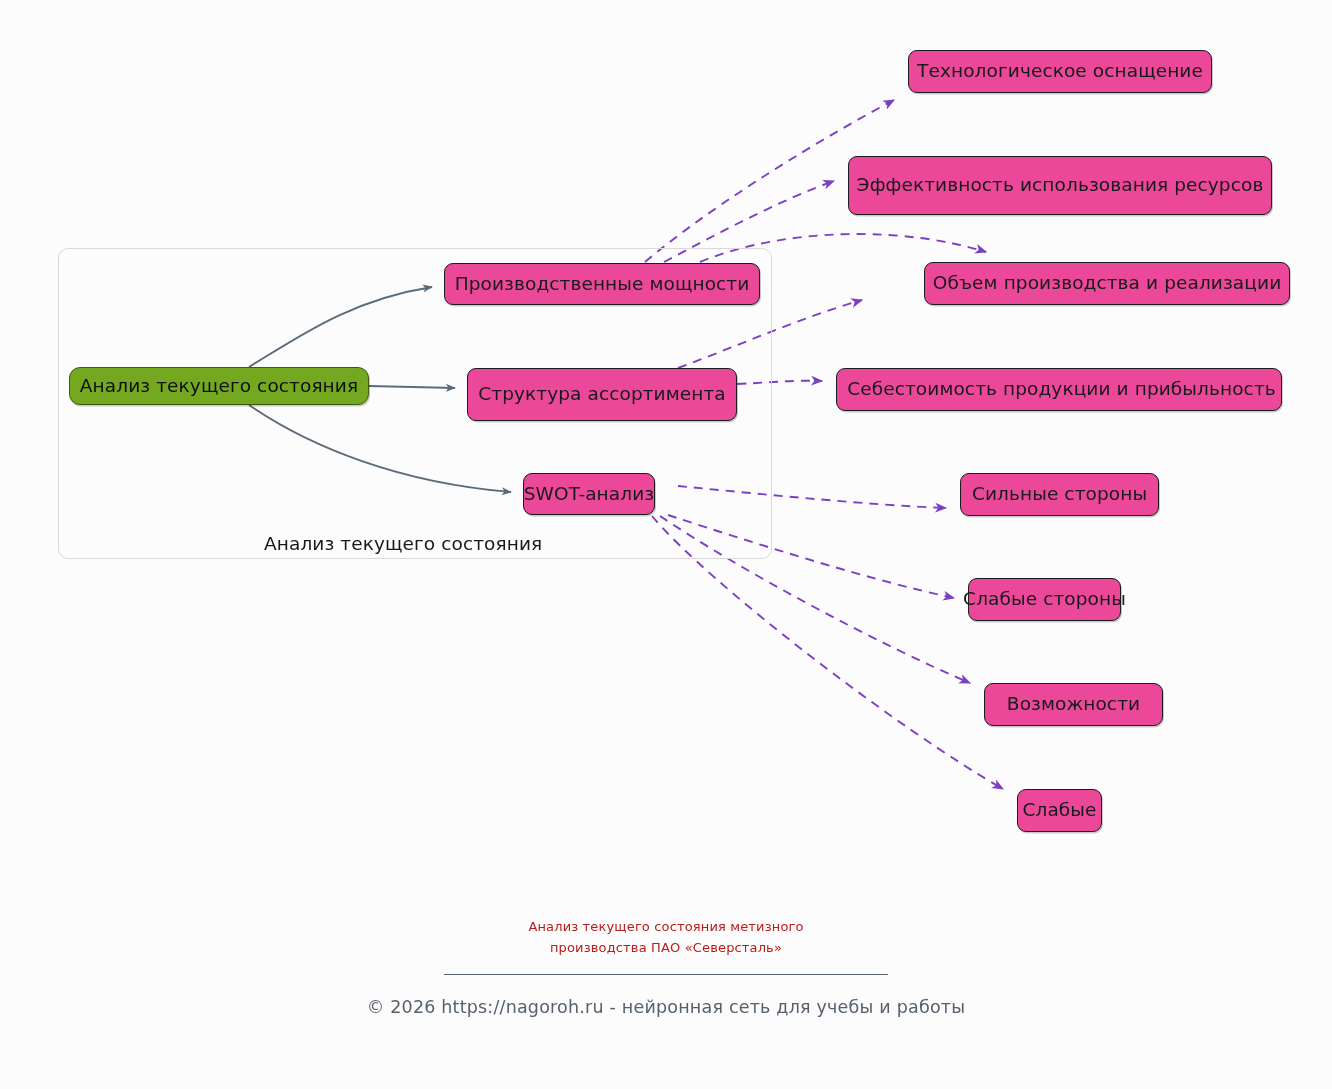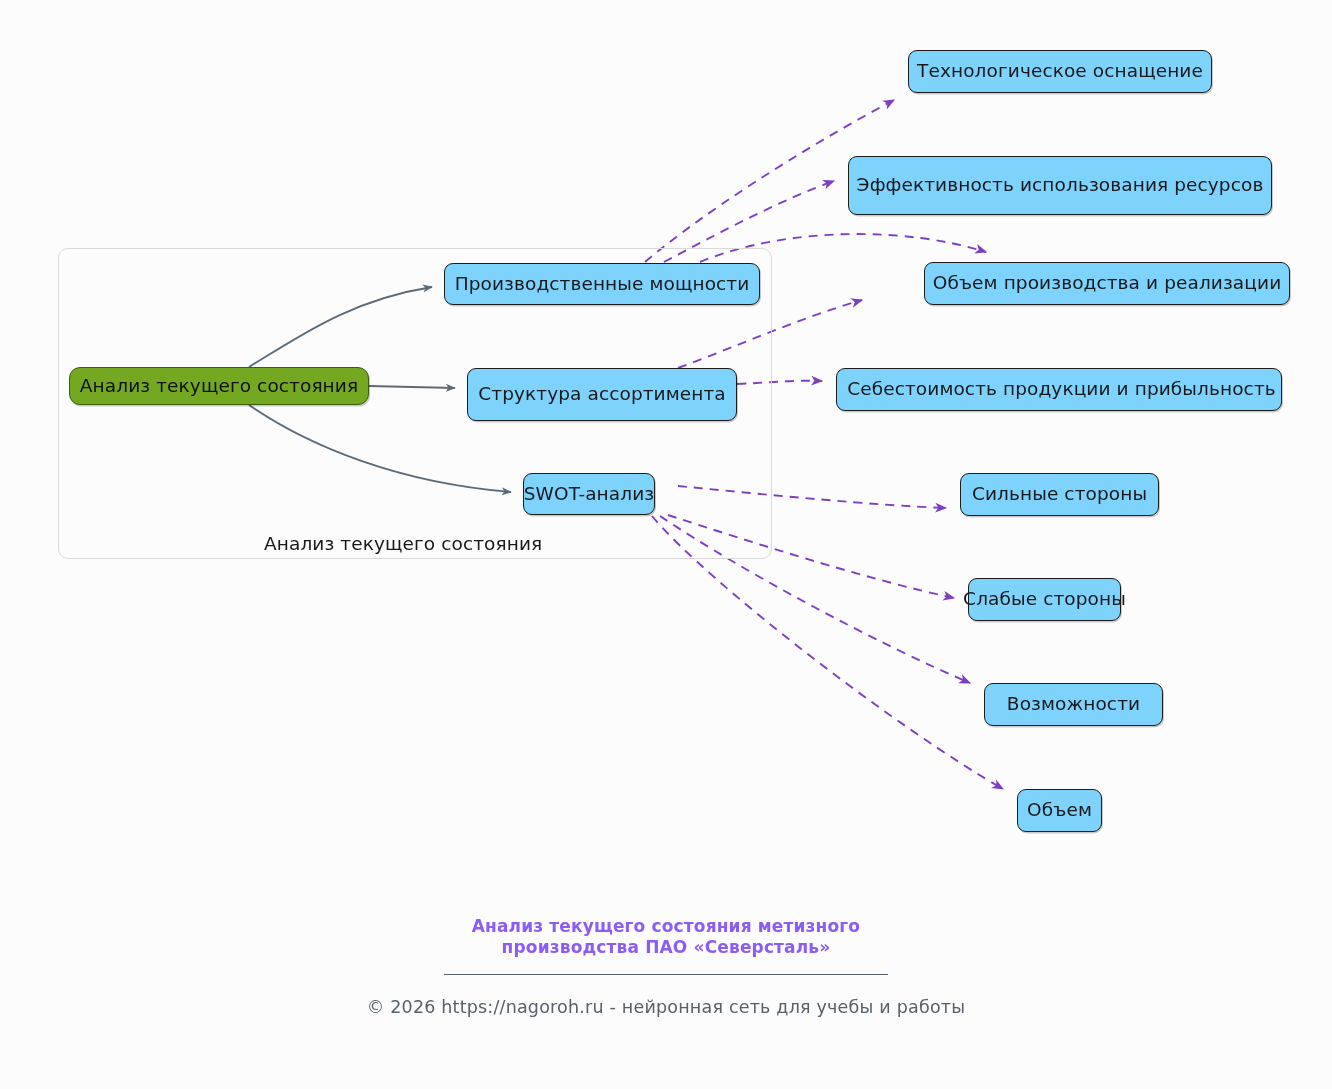--- a/index.html
+++ b/index.html
@@ -48,21 +48,21 @@
 
   
   .node {
     position: absolute;
     box-sizing: border-box;
     display: flex;
     align-items: center;
     justify-content: center;
     border: 1.6px solid #1b1c1e;
     border-radius: 9px;
-    background: #7dd3fc;
+    background: #ec4899;
     color: #17191c;
     font-size: 18.5px;
     line-height: 1;
     white-space: nowrap;
     letter-spacing: 0.1px;
     padding: 0 15px;
     box-shadow: 1px 1.5px 0 rgba(0,0,0,0.20);
   }
   .node.root {
     background: #74a821;
@@ -72,23 +72,23 @@
   }
 
   
   #footer {
     position: absolute;
     left: 0;
     width: 1332px;
     text-align: center;
   }
   .footer-title {
-    font-size: 17px;
-    font-weight: bold;
-    color: #8b5cf6;
+    font-size: 13px;
+    font-weight: normal;
+    color: #b91c1c;
     line-height: 21px;
     letter-spacing: 0.15px;
   }
   .footer-rule {
     width: 444px;
     height: 0;
     border-top: 1.4px solid #56616e;
     margin: 16px auto 0 auto;
   }
   .footer-credit {
@@ -179,21 +179,21 @@
 
   <div class="node" style="left:968px; top:578px; width:153px; height:43px;">
     <span>Слабые стороны</span>
   </div>
 
   <div class="node" style="left:984px; top:683px; width:179px; height:43px;">
     <span>Возможности</span>
   </div>
 
   <div class="node" style="left:1017px; top:789px; width:85px; height:43px;">
-    <span>Объем</span>
+    <span>Слабые</span>
   </div>
 
   <div id="footer" style="top:916px;">
     <div class="footer-title">Анализ текущего состояния метизного</div>
     <div class="footer-title">производства ПАО «Северсталь»</div>
     <div class="footer-rule"></div>
     <div class="footer-credit">© 2026 https://nagoroh.ru - нейронная сеть для учебы и работы</div>
   </div>
 
 </div>

